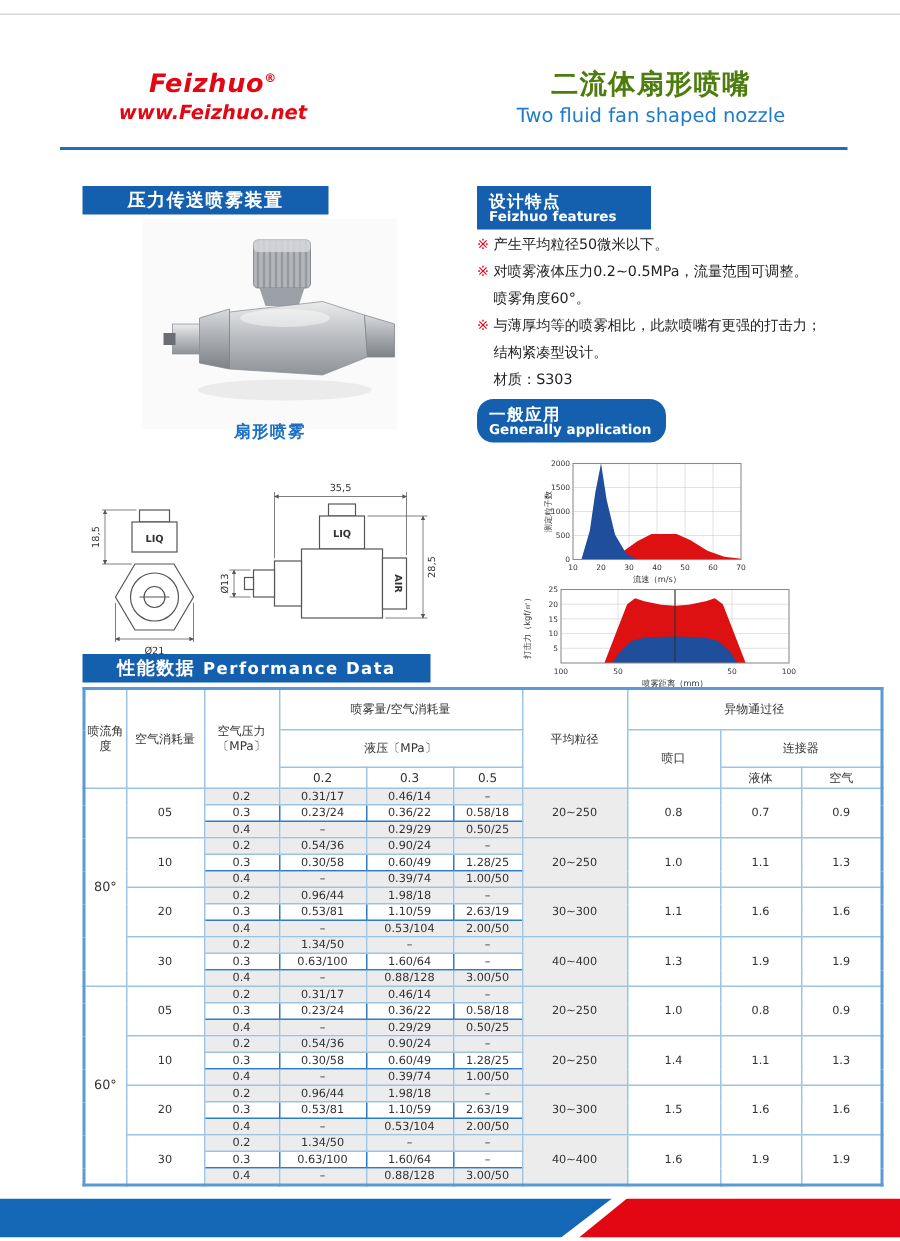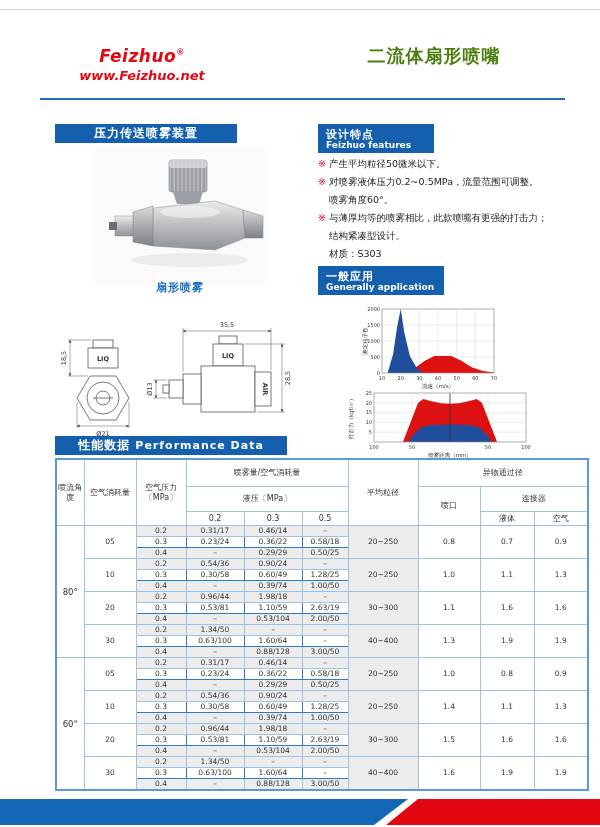--- a/index.html
+++ b/index.html
@@ -57,24 +57,25 @@
 
 <div id="page">
   <div class="hairline"></div>
 
   <div class="brand">
     <div class="brand-name"><span>Feizhuo</span><sup>®</sup></div>
     <div class="brand-url">www.Feizhuo.net</div>
   </div>
   <div class="page-title">
     <div class="title-cn">二流体扇形喷嘴</div>
+    <div class="title-en">Two fluid fan shaped nozzle</div>
   </div>
   <div class="header-rule"></div>
 
-  <div class="secbar secbar-center" style="left:55px;top:124px;width:182px;height:19px;">压力传送喷雾装置</div>
+  <div class="secbar secbar-center" style="left:55px;top:124px;width:164px;height:19px;">压力传送喷雾装置</div>
 
   <svg id="product-photo" width="170" height="140" viewBox="0 0 170 140">
     <defs>
       <linearGradient id="met1" x1="0" y1="0" x2="0" y2="1">
         <stop offset="0" stop-color="#ebebeb"></stop>
           <stop offset="0.5" stop-color="#b9bcc0"></stop>
           <stop offset="1" stop-color="#8f9398"></stop>
       </linearGradient>
       <linearGradient id="met2" x1="0" y1="0" x2="0" y2="1">
         <stop offset="0" stop-color="#d8dadd"></stop>
@@ -174,21 +175,21 @@
         <span>与薄厚均等的喷雾相比，此款喷嘴有更强的打击力；</span>
       </div>
       <div class="bullet indent">
         <span>结构紧凑型设计。</span>
       </div>
       <div class="bullet indent">
         <span>材质：S303</span>
       </div>
     </div>
 
-  <div class="secbar secbar-2line" style="left:318px;top:266px;width:110px;">
+  <div class="secbar secbar-2line" style="left:318px;top:266px;width:110px;border-radius:11px;">
     <div class="cn">一般应用</div>
     <div class="en">Generally application</div>
   </div>
 
   <svg id="chart1" width="140" height="86" viewBox="0 0 140 86">
       <rect x="22" y="5" width="112" height="64" fill="#ffffff"></rect>
       <line x1="22" y1="53" x2="134" y2="53" stroke="#cfcfcf" stroke-width="0.4"></line>
       <line x1="22" y1="37" x2="134" y2="37" stroke="#cfcfcf" stroke-width="0.4"></line>
       <line x1="22" y1="21" x2="134" y2="21" stroke="#cfcfcf" stroke-width="0.4"></line>
       <line x1="40.666666666666664" y1="5" x2="40.666666666666664" y2="69" stroke="#cfcfcf" stroke-width="0.4"></line>

